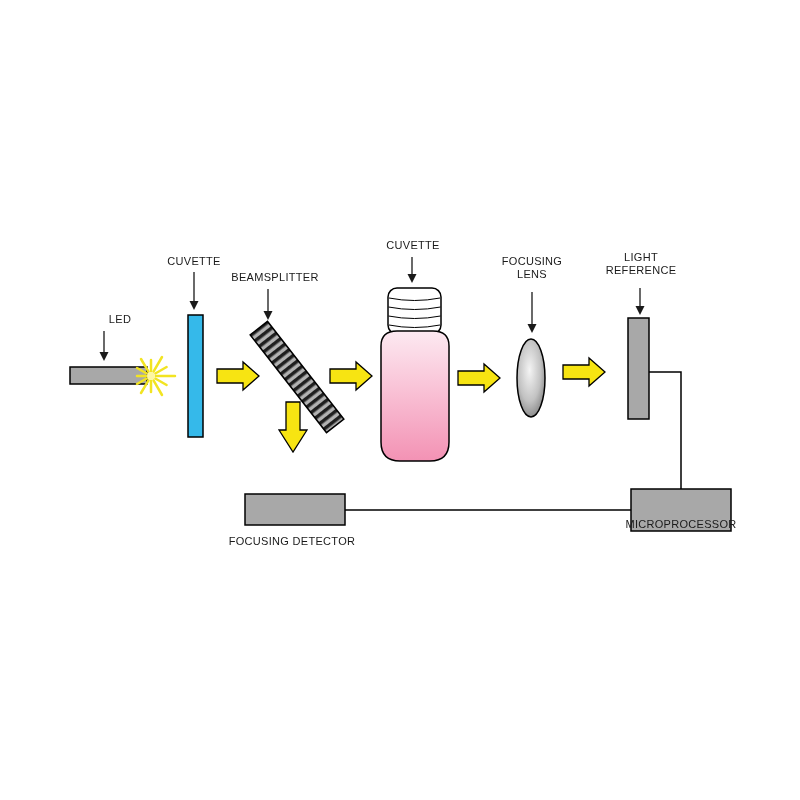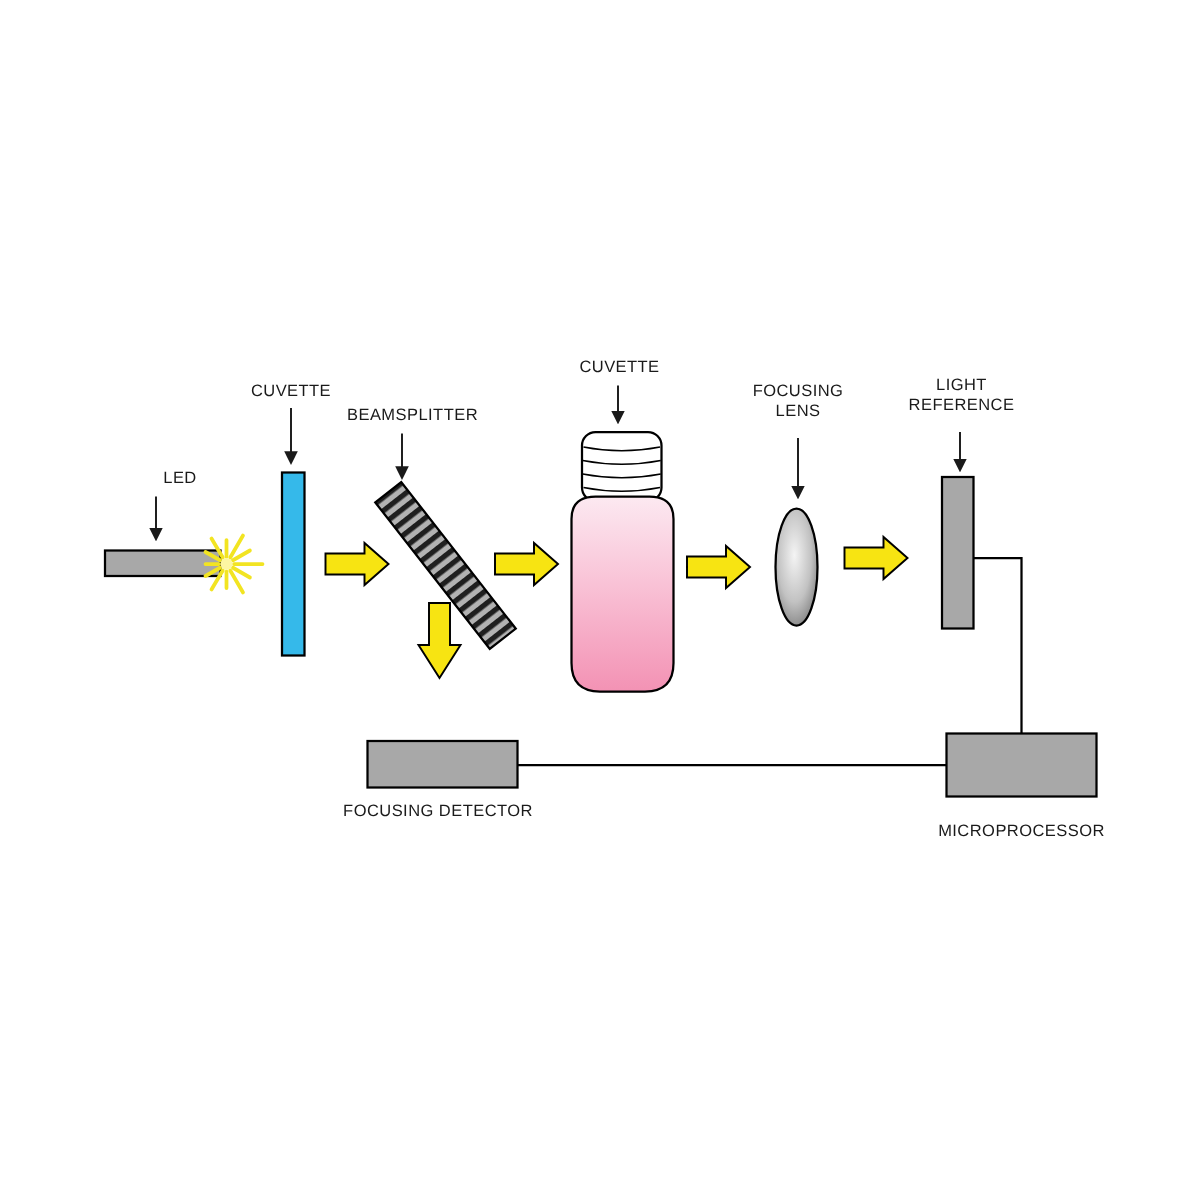--- a/index.html
+++ b/index.html
@@ -124,14 +124,14 @@
 
   <div class="label" style="left:120px; top:313px">LED</div>
   <div class="label" style="left:194px; top:255px">CUVETTE</div>
   <div class="label" style="left:275px; top:271px">BEAMSPLITTER</div>
   <div class="label" style="left:413px; top:239px">CUVETTE</div>
   <div class="label" style="left:532px; top:255px">FOCUSING
 LENS</div>
   <div class="label" style="left:641px; top:251px">LIGHT
 REFERENCE</div>
   <div class="label" style="left:292px; top:535px">FOCUSING DETECTOR</div>
-  <div class="label" style="left:681px; top:548px">MICROPROCESSOR</div>
+  <div class="label" style="left:681px; top:518px">MICROPROCESSOR</div>
 </div>
 
 </body></html>

